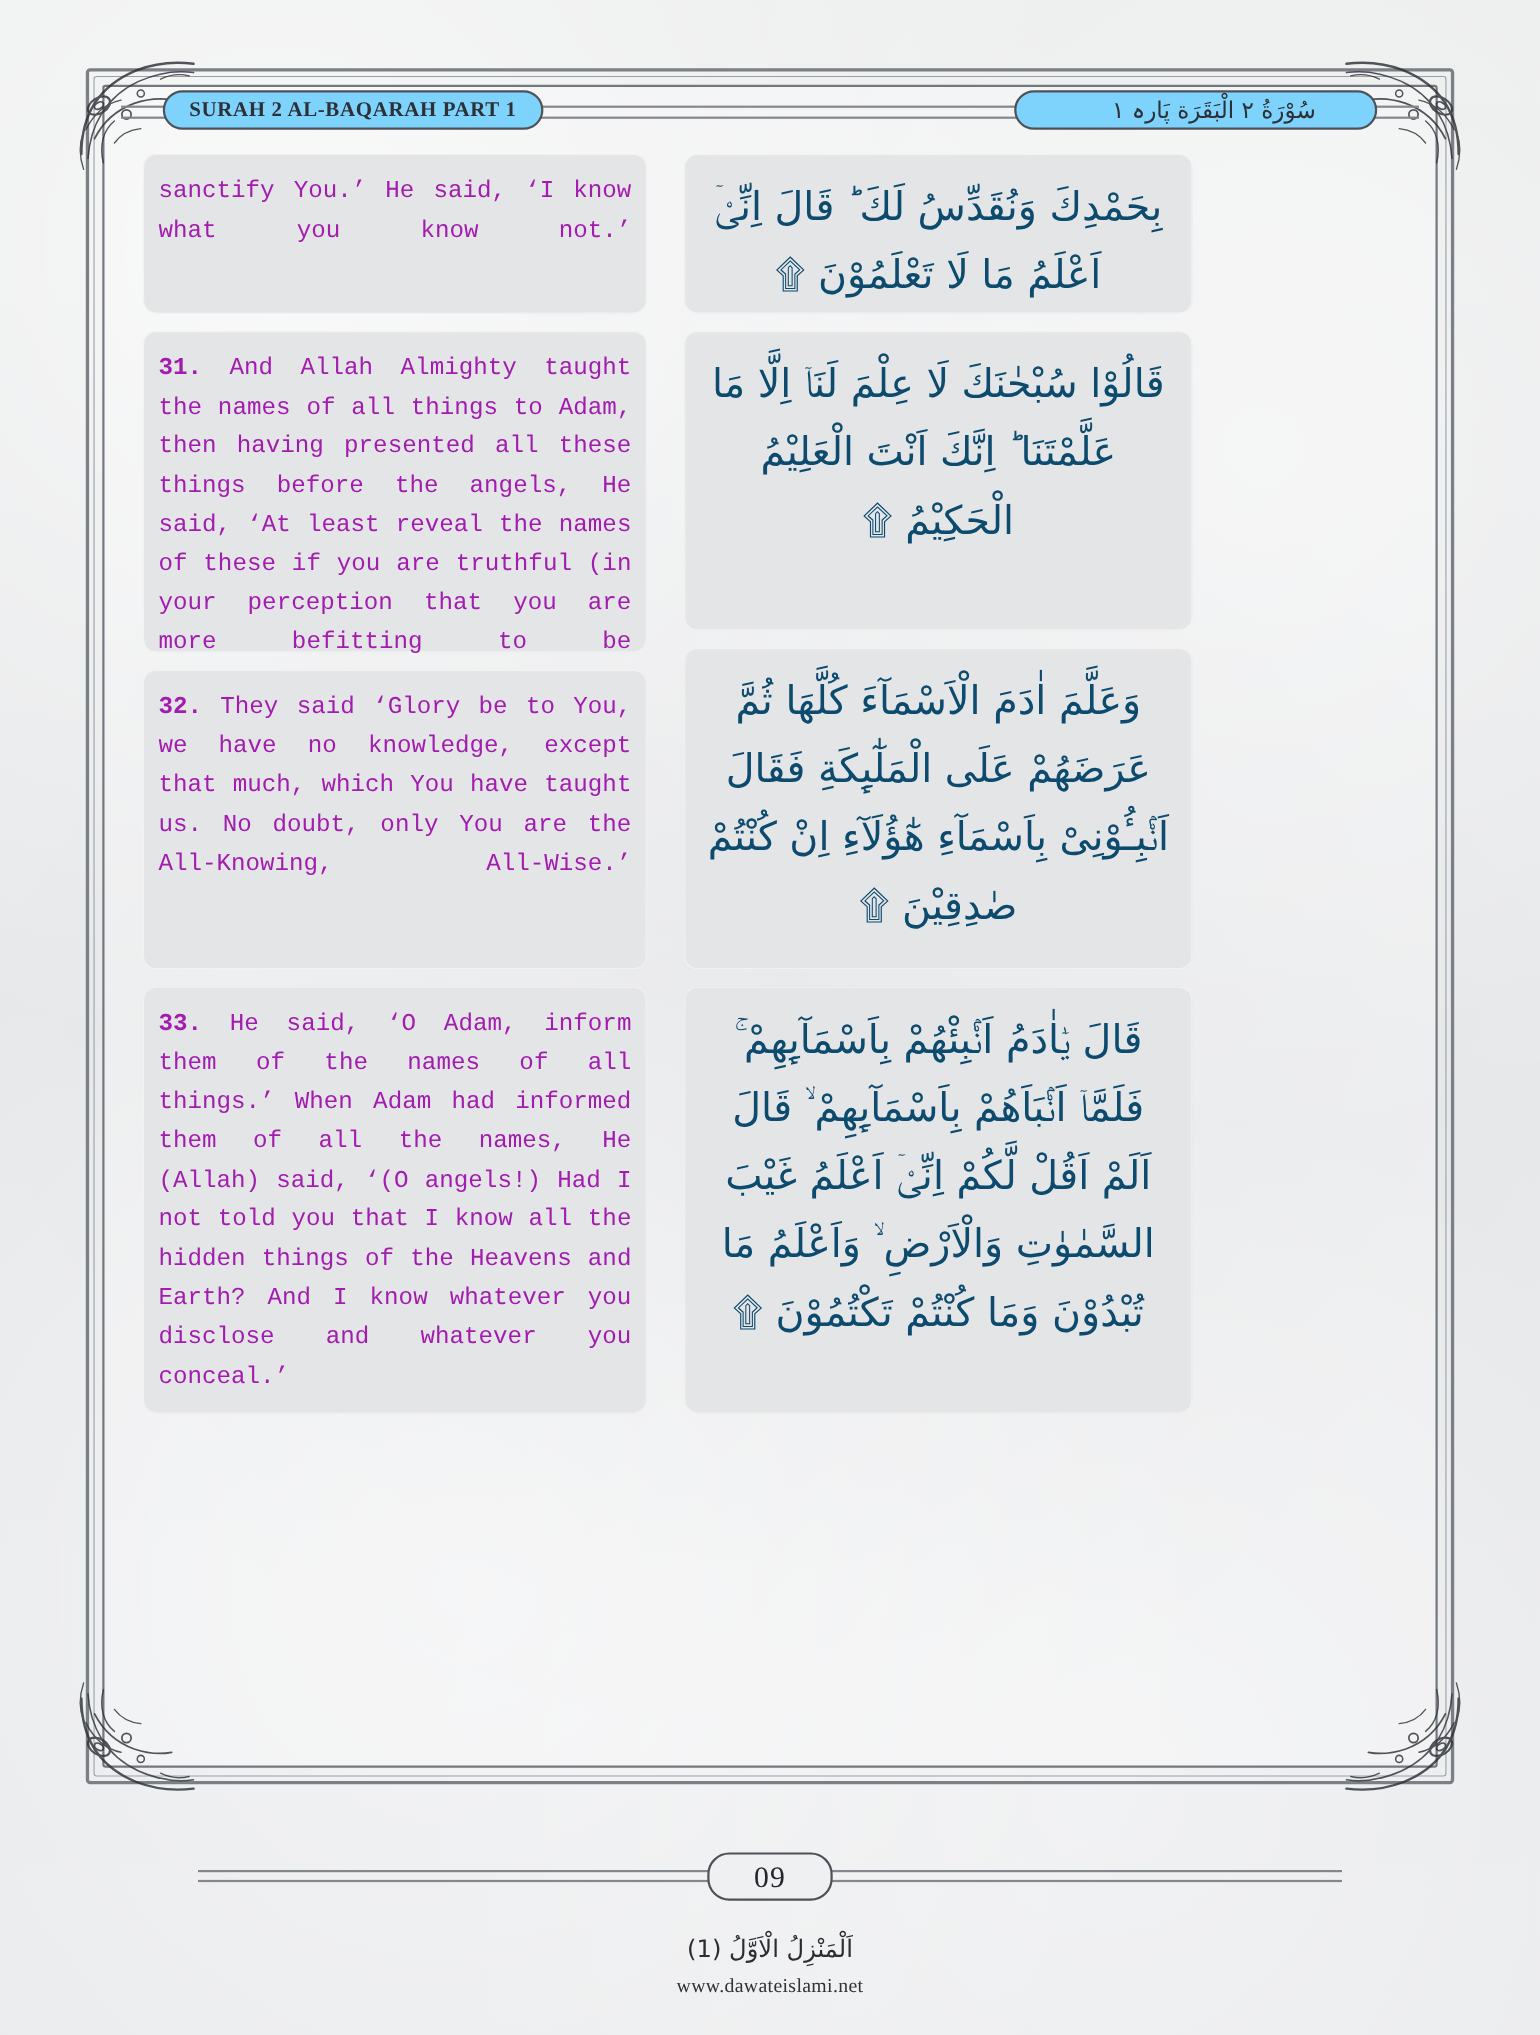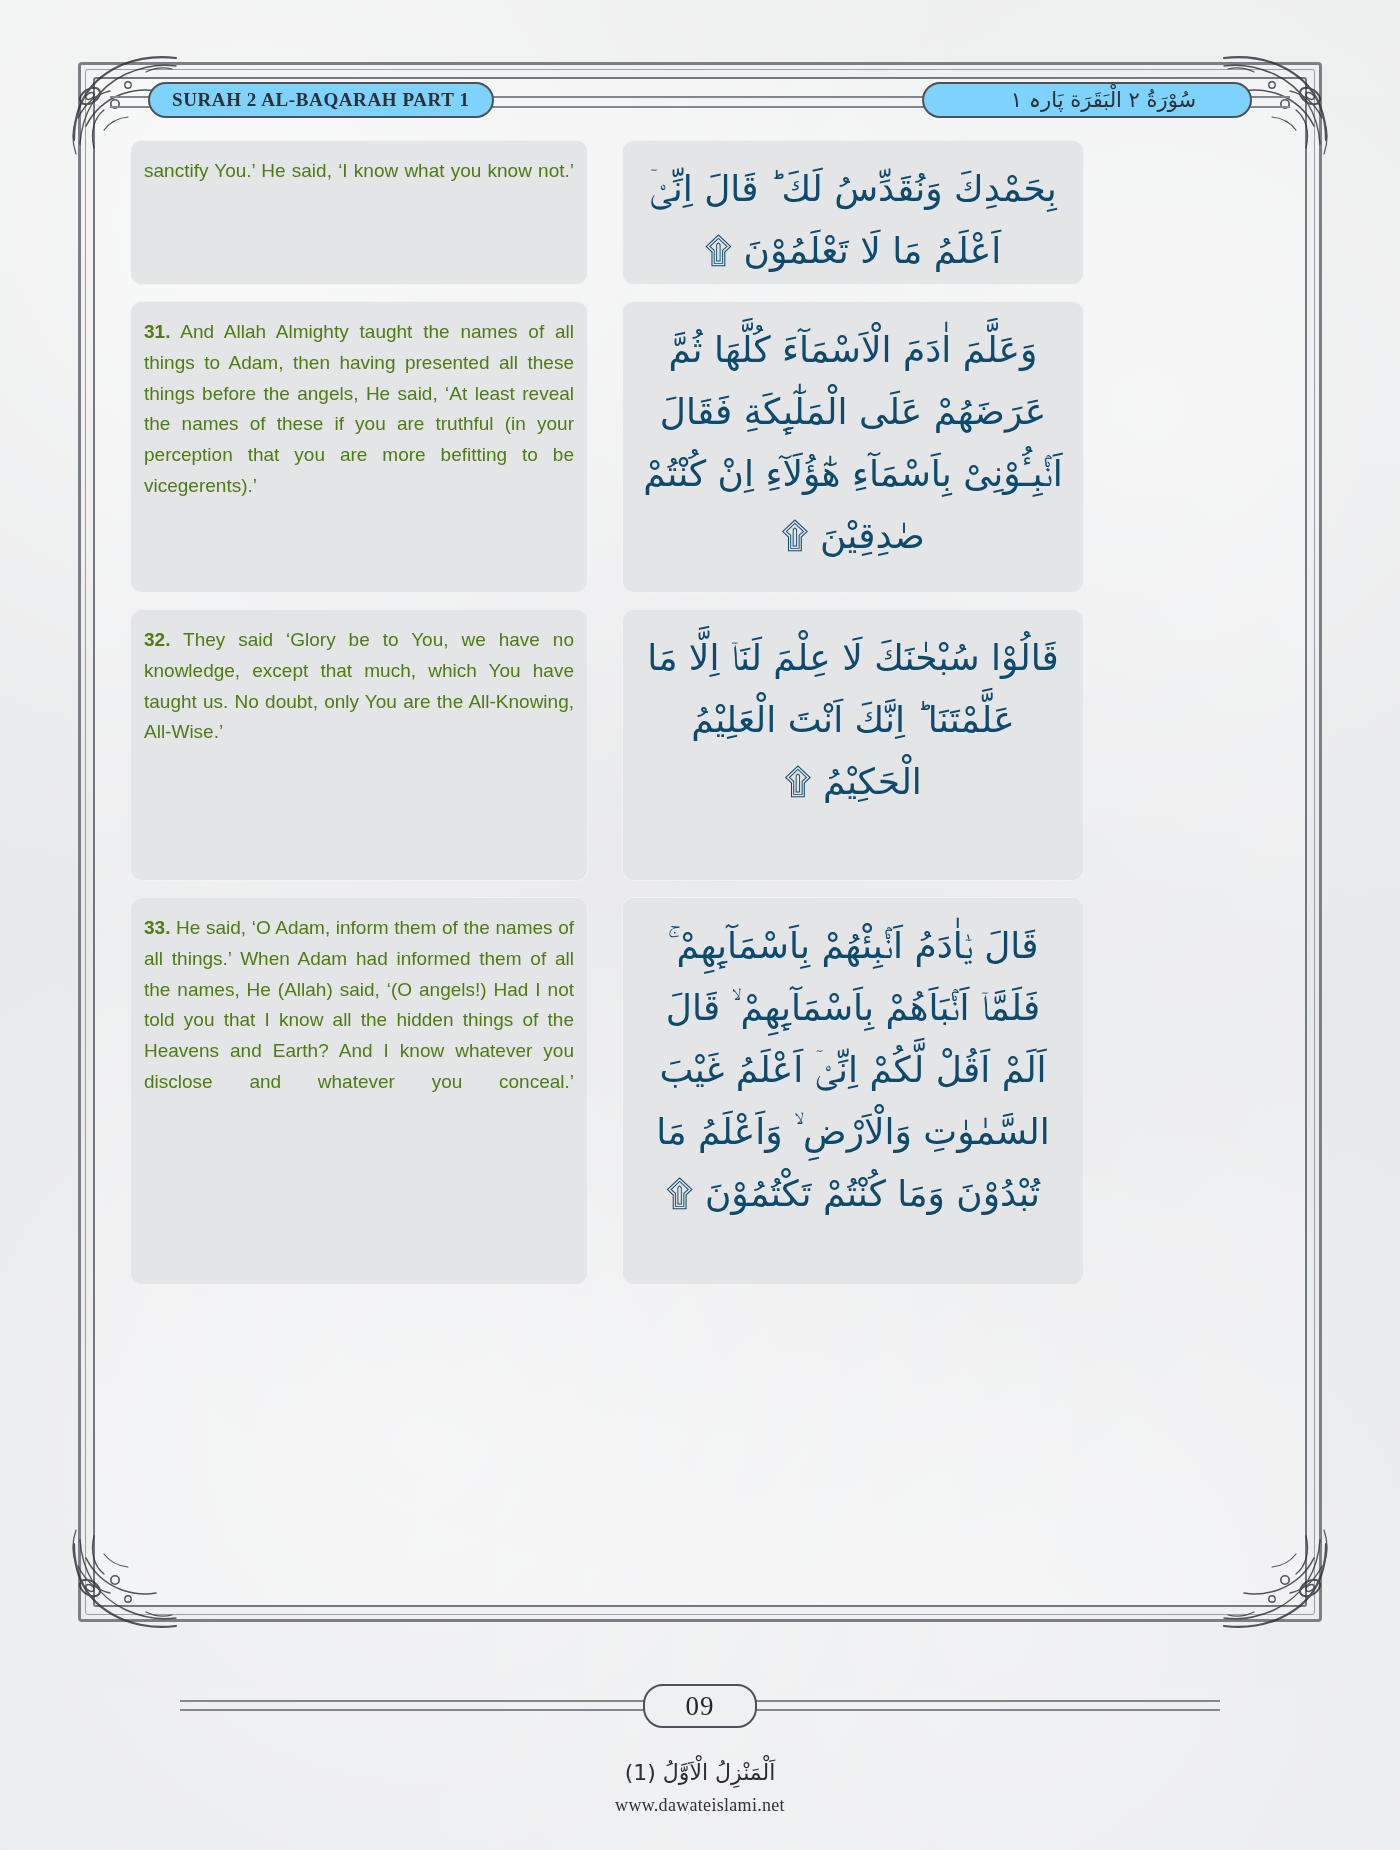--- a/index.html
+++ b/index.html
@@ -147,24 +147,24 @@
   .cell {
     background: #e4e5e7;
     border-radius: 12px;
     box-sizing: border-box;
     padding: 16px 14px 14px 14px;
     box-shadow: 0 0 0 1px rgba(255,255,255,0.5) inset;
   }
   .cell.en {
     text-align: justify;
     text-align-last: justify;
-    font-size: 19px;
+    font-size: 22px;
     line-height: 1.62;
-    color: #4d7c0f;
-    font-family: Liberation Sans, sans-serif;
+    color: #a21caf;
+    font-family: Liberation Mono, monospace;
     hyphens: none;
   }
   .cell.en .vnum {
     font-weight: bold;
   }
   .cell.ar {
     direction: rtl;
     text-align: center;
     font-size: 36px;
     line-height: 1.72;
@@ -332,22 +332,22 @@
       <span>They said ‘Glory be to You, we have no knowledge, except that much, which You have taught us. No doubt, only You are the All-Knowing, All-Wise.’</span>
     </div>
     <div class="cell en" style="height:388px;">
       <span class="vnum">33.</span>
       <span>He said, ‘O Adam, inform them of the names of all things.’ When Adam had informed them of all the names, He (Allah) said, ‘(O angels!) Had I not told you that I know all the hidden things of the Heavens and Earth? And I know whatever you disclose and whatever you conceal.’</span>
     </div>
   </div>
 
   <div class="col-ar">
     <div class="cell ar" style="height:145px;">بِحَمْدِكَ وَنُقَدِّسُ لَكَ ؕ قَالَ اِنِّىْۤ اَعْلَمُ مَا لَا تَعْلَمُوْنَ ۩</div>
+    <div class="cell ar" style="height:272px;">قَالُوْا سُبْحٰنَكَ لَا عِلْمَ لَنَاۤ اِلَّا مَا عَلَّمْتَنَا ؕ اِنَّكَ اَنْتَ الْعَلِيْمُ الْحَكِيْمُ ۩</div>
     <div class="cell ar" style="height:292px;">وَعَلَّمَ اٰدَمَ الْاَسْمَآءَ كُلَّهَا ثُمَّ عَرَضَهُمْ عَلَى الْمَلٰٓىِٕكَةِ فَقَالَ اَنْۢبِـُٔوْنِىْ بِاَسْمَآءِ هٰٓؤُلَآءِ اِنْ كُنْتُمْ صٰدِقِيْنَ ۩</div>
-    <div class="cell ar" style="height:272px;">قَالُوْا سُبْحٰنَكَ لَا عِلْمَ لَنَاۤ اِلَّا مَا عَلَّمْتَنَا ؕ اِنَّكَ اَنْتَ الْعَلِيْمُ الْحَكِيْمُ ۩</div>
     <div class="cell ar" style="height:388px;">قَالَ يٰۤاٰدَمُ اَنْۢبِئْهُمْ بِاَسْمَآىِٕهِمْ ۚ فَلَمَّاۤ اَنْۢبَاَهُمْ بِاَسْمَآىِٕهِمْ ۙ قَالَ اَلَمْ اَقُلْ لَّكُمْ اِنِّىْۤ اَعْلَمُ غَيْبَ السَّمٰوٰتِ وَالْاَرْضِ ۙ وَاَعْلَمُ مَا تُبْدُوْنَ وَمَا كُنْتُمْ تَكْتُمُوْنَ ۩</div>
   </div>
 
 </div>
 
 <div class="footer-rules"></div>
 <div class="page-badge">09</div>
 <div class="footer-ar">اَلْمَنْزِلُ الْاَوَّلُ (1)</div>
 <div class="footer-url">www.dawateislami.net</div>
 

